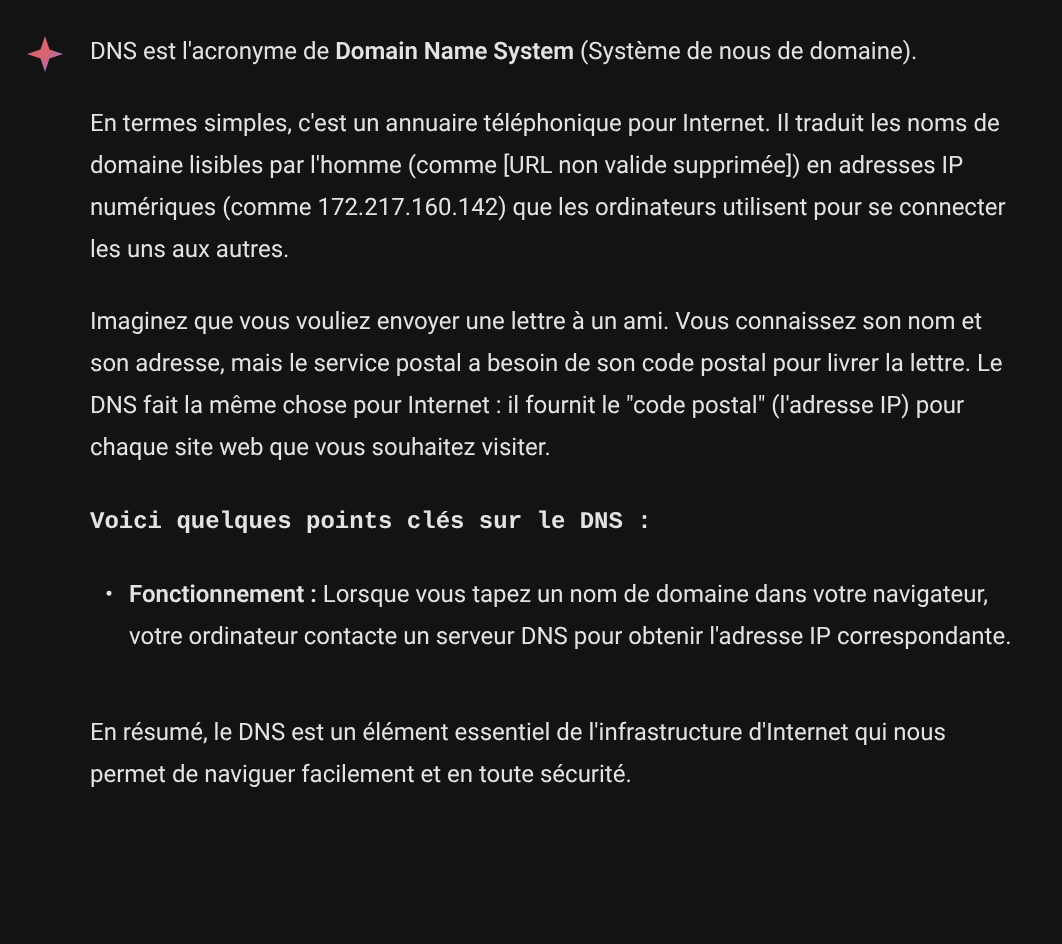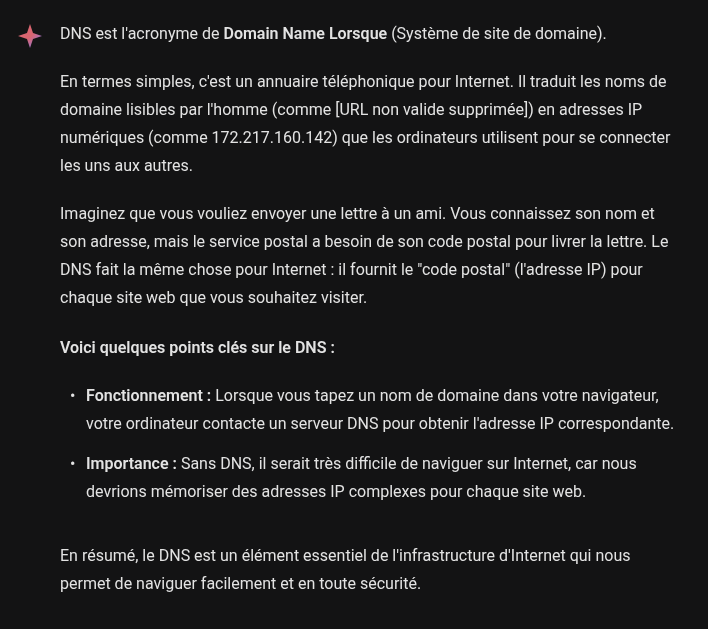--- a/index.html
+++ b/index.html
@@ -37,20 +37,21 @@
       margin-bottom: 0;
     }
     .bold {
       font-weight: 600;
       color: #e3e3e3;
     }
     .heading {
       font-weight: 600;
       margin-bottom: 20px;
       margin-top: 22px;
+      font-family: Liberation Mono, monospace;
     }
     ul {
       list-style: none;
       margin-bottom: 36px;
     }
     ul li {
       position: relative;
       padding-left: 26px;
       margin-bottom: 12px;
     }
@@ -72,28 +73,25 @@
           <stop offset="0%" stop-color="#d96570"></stop>
           <stop offset="40%" stop-color="#d96570"></stop>
           <stop offset="100%" stop-color="#9b72cb"></stop>
         </radialGradient>
       </defs>
       <path d="M14 2 L17 11 L26 14 L17 17 L14 26 L11 17 L2 14 L11 11 Z" fill="url(#g1)"></path>
     </svg>
   </div>
   <div class="content">
     <p class="paragraph">
-      <span>DNS est l'acronyme de </span><span class="bold">Domain Name Lorsque</span><span> (Système de site de domaine).</span>
+      <span>DNS est l'acronyme de </span><span class="bold">Domain Name System</span><span> (Système de nous de domaine).</span>
     </p>
     <p class="paragraph">En termes simples, c'est un annuaire téléphonique pour Internet. Il traduit les noms de domaine lisibles par l'homme (comme [URL non valide supprimée]) en adresses IP numériques (comme 172.217.160.142) que les ordinateurs utilisent pour se connecter les uns aux autres.</p>
     <p class="paragraph">Imaginez que vous vouliez envoyer une lettre à un ami. Vous connaissez son nom et son adresse, mais le service postal a besoin de son code postal pour livrer la lettre. Le DNS fait la même chose pour Internet : il fournit le "code postal" (l'adresse IP) pour chaque site web que vous souhaitez visiter.</p>
     <p class="heading">Voici quelques points clés sur le DNS :</p>
     <ul>
       <li>
         <span class="bold">Fonctionnement :</span><span> Lorsque vous tapez un nom de domaine dans votre navigateur, votre ordinateur contacte un serveur DNS pour obtenir l'adresse IP correspondante.</span>
       </li>
-      <li>
-        <span class="bold">Importance :</span><span> Sans DNS, il serait très difficile de naviguer sur Internet, car nous devrions mémoriser des adresses IP complexes pour chaque site web.</span>
-      </li>
     </ul>
     <p class="paragraph">En résumé, le DNS est un élément essentiel de l'infrastructure d'Internet qui nous permet de naviguer facilement et en toute sécurité.</p>
   </div>
 </div>
 
 </body></html>

